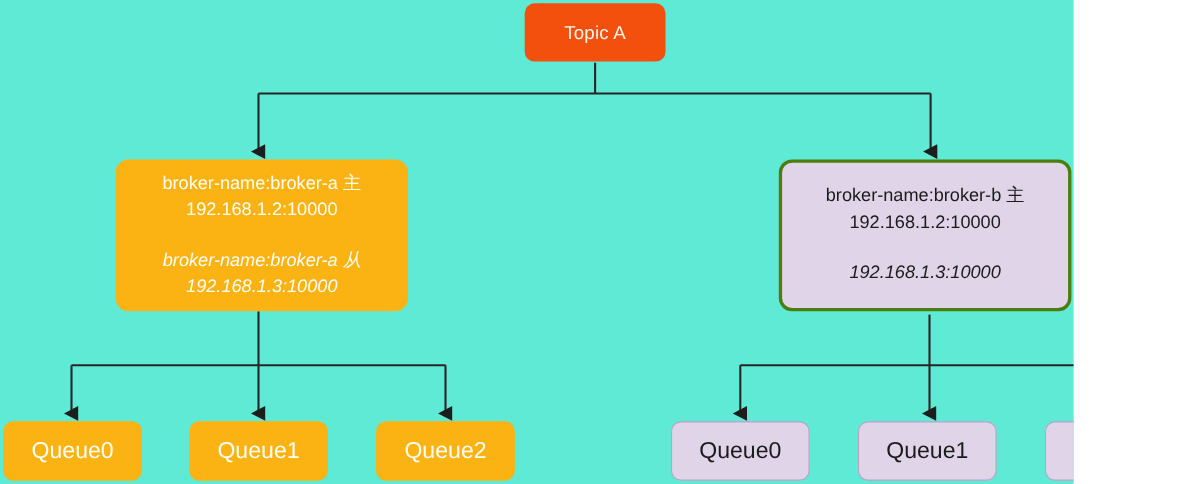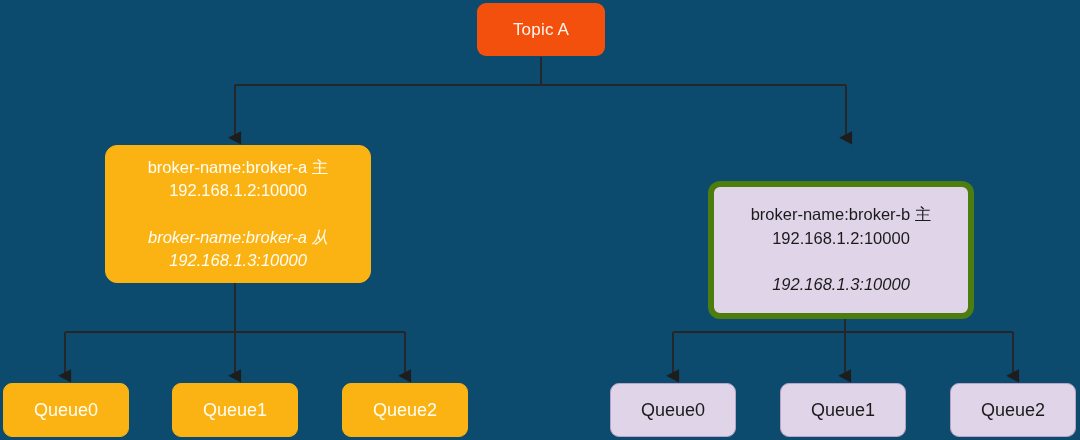--- a/index.html
+++ b/index.html
@@ -6,23 +6,23 @@
   html, body {
     margin: 0;
     padding: 0;
     background: #ffffff;
   }
   body {
     font-family: "Liberation Sans", "DejaVu Sans", sans-serif;
   }
   #diagram {
     position: relative;
-    width: 1080px;
+    width: 976px;
     height: 440px;
-    background: #0c4a6e;
+    background: #5eead4;
     overflow: hidden;
   }
   #connectors {
     position: absolute;
     left: 0;
     top: 0;
     width: 1080px;
     height: 440px;
     pointer-events: none;
   }
@@ -61,43 +61,42 @@
   .node-broker.left {
     left: 105px;
     background: #fbb314;
     color: #fffdf4;
     border: 1px solid #fbb314;
   }
   .node-broker.right {
     left: 708px;
     background: #e0d4e9;
     color: #1b1b1b;
-    border: 6px solid #4d7c0f;
-    margin-top: 36px;
+    border: 3px solid #4d7c0f;
   }
   .broker-block {
     line-height: 1.42;
     font-size: 16.5px;
     white-space: nowrap;
   }
   .broker-block + .broker-block {
     margin-top: 23px;
     font-style: italic;
   }
   .broker-line {
     display: block;
   }
 
   
   .node-queue {
     width: 126px;
     height: 54px;
     top: 383px;
     border-radius: 9px;
-    font-size: 18px;
+    font-size: 21px;
   }
   .node-queue.left {
     background: #fbb314;
     color: #fffdf4;
     border: 1px solid #fbb314;
   }
   .node-queue.right {
     background: #e0d4e9;
     color: #1b1b1b;
     border: 1px solid #b9a3c6;

